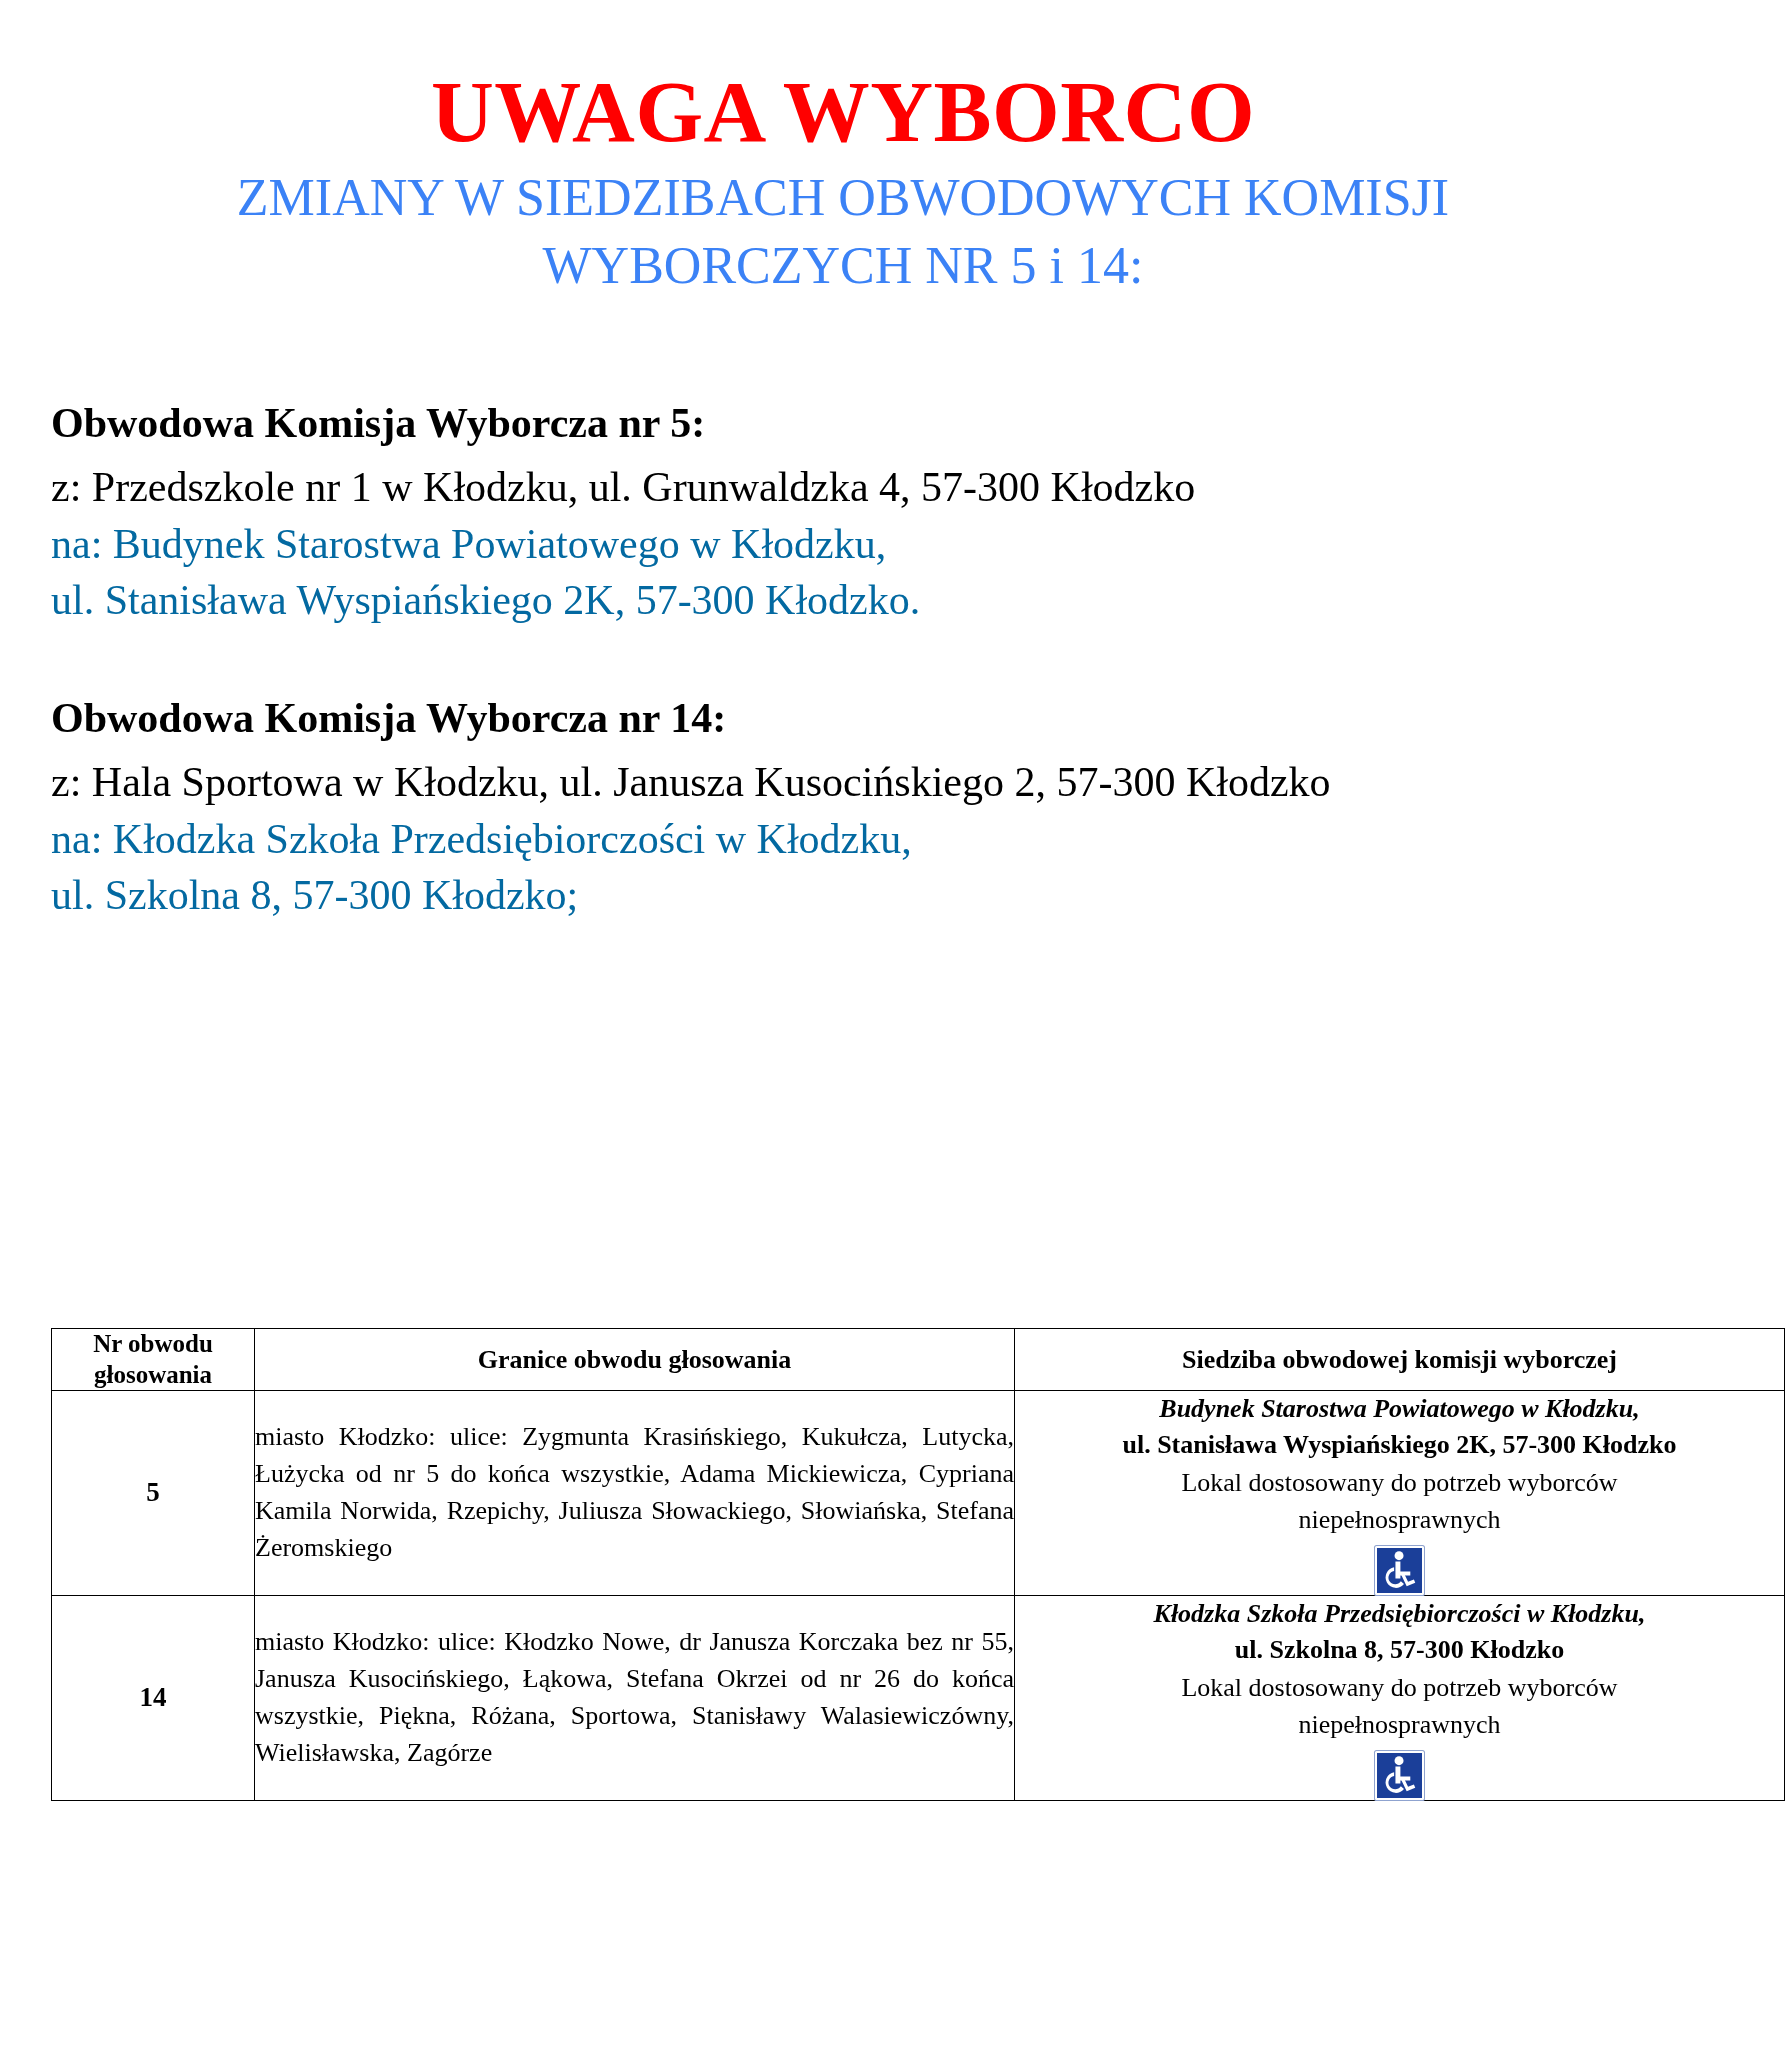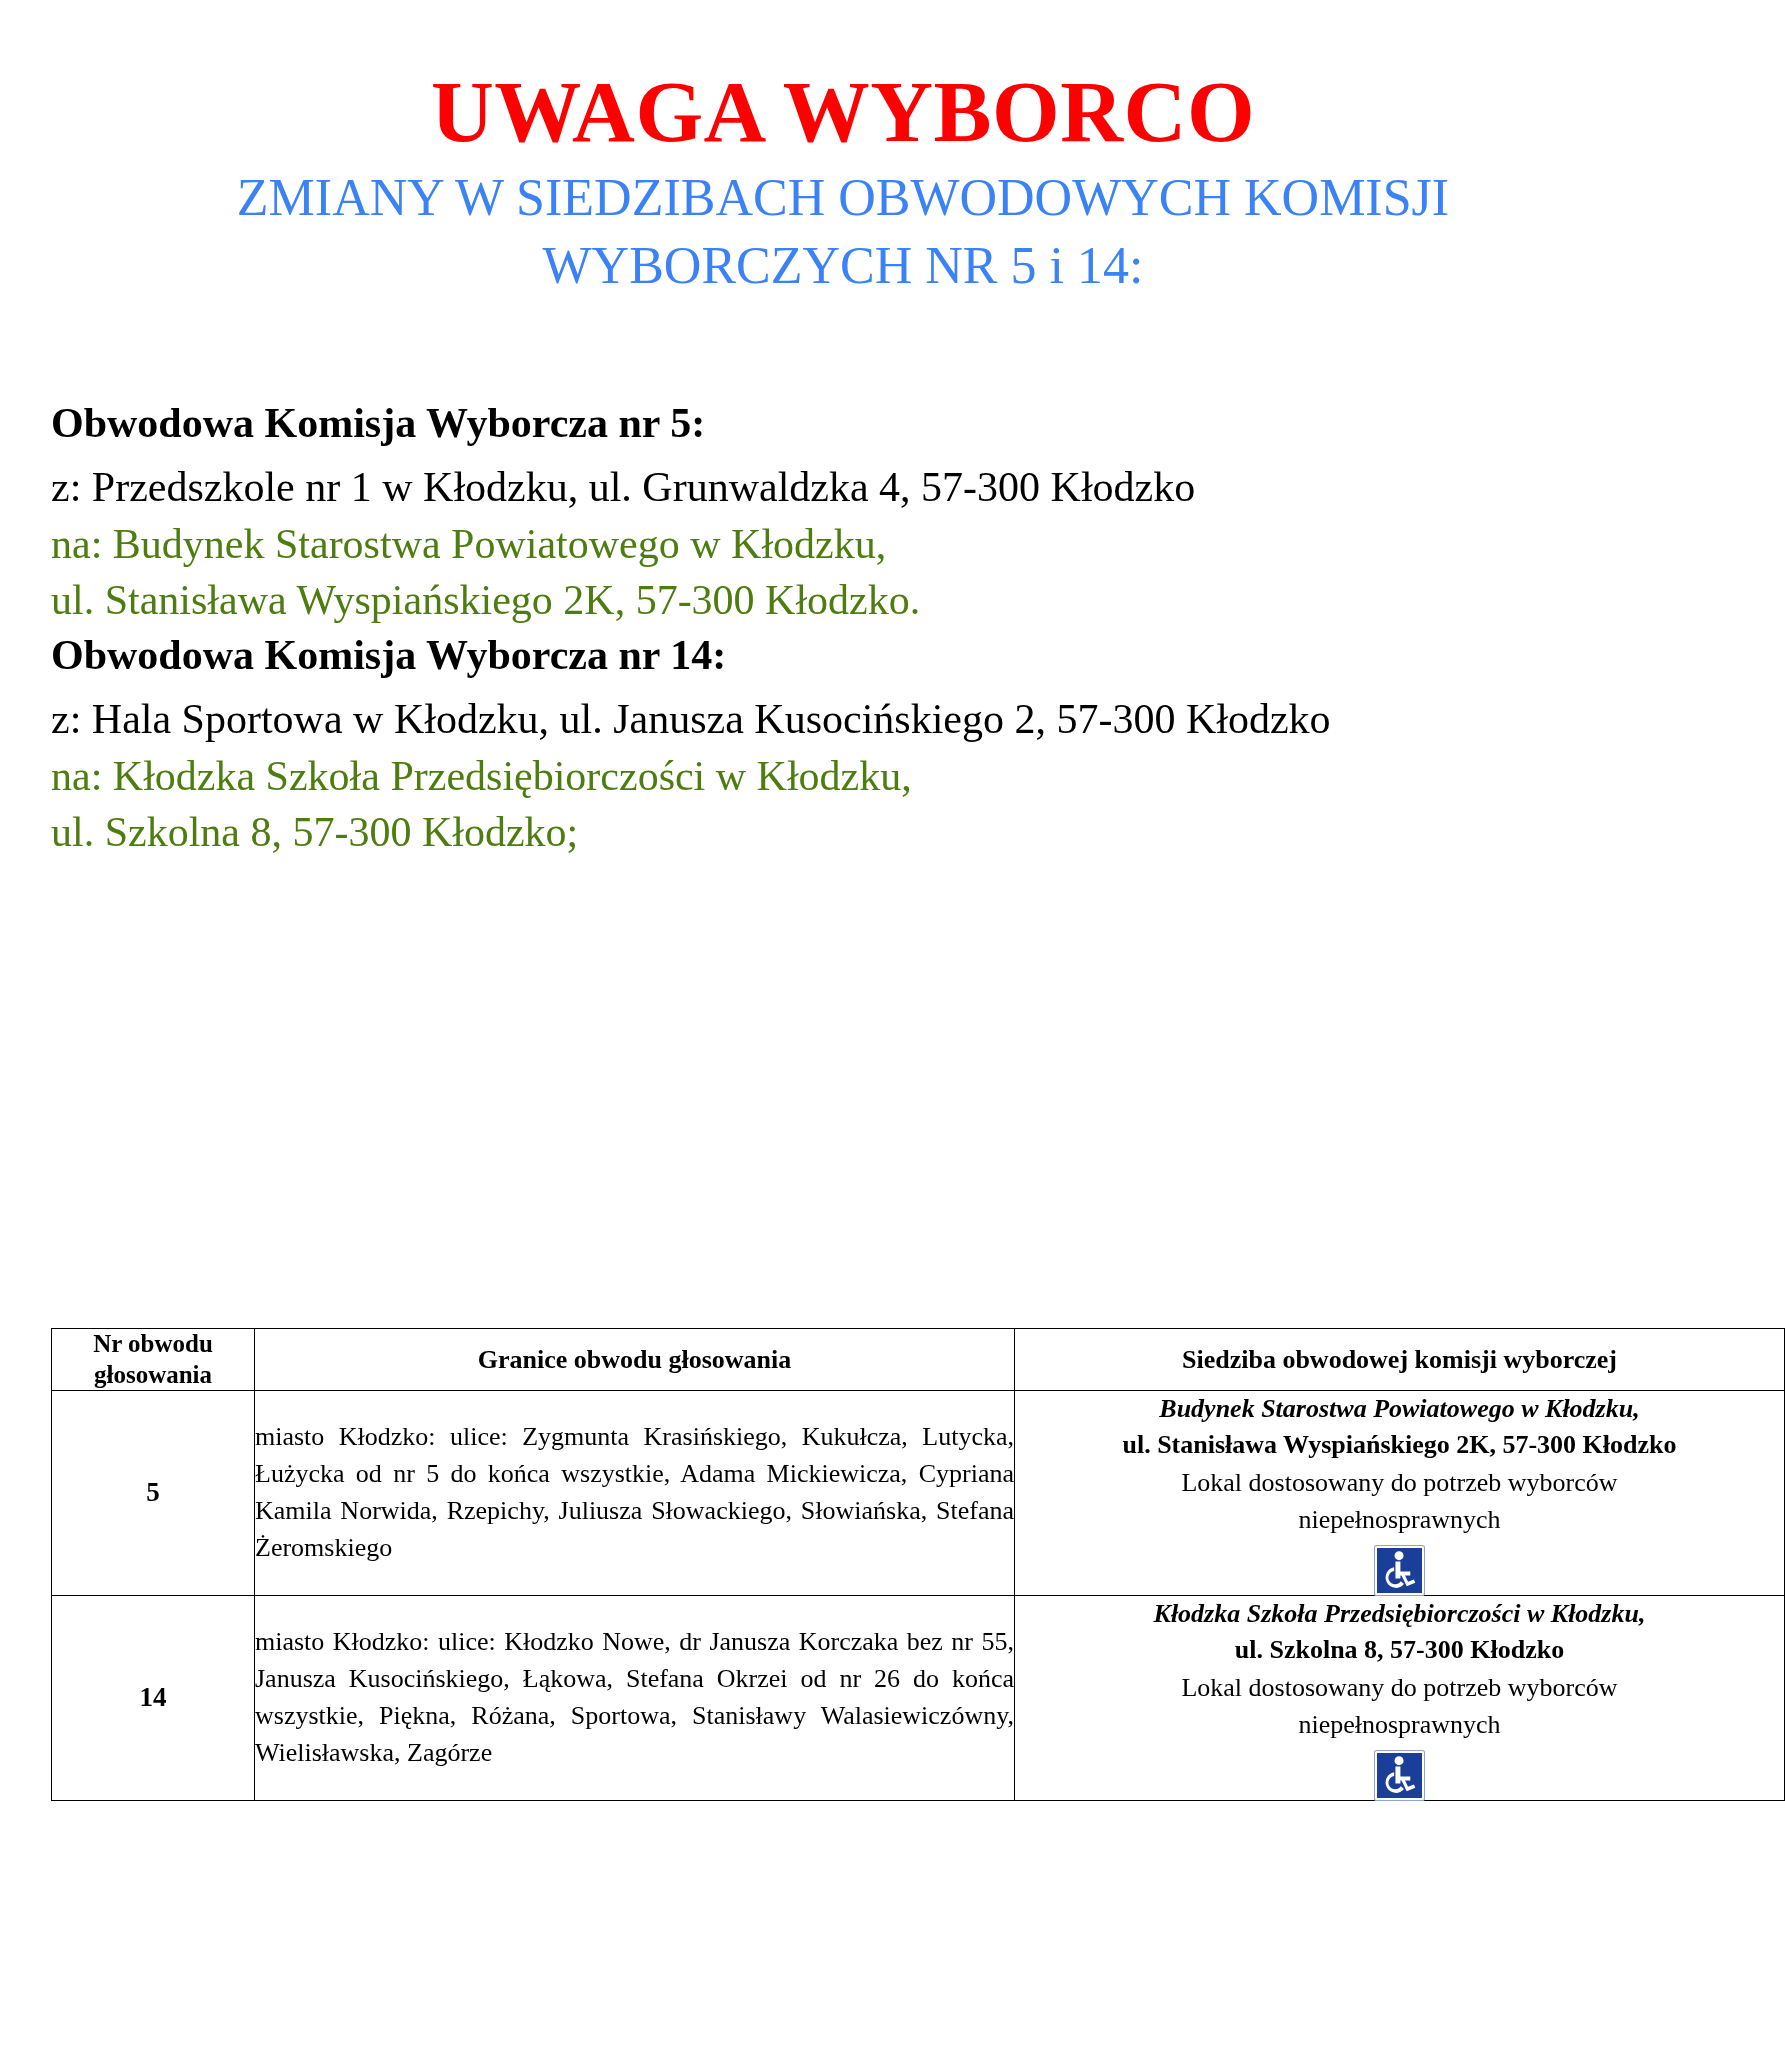--- a/index.html
+++ b/index.html
@@ -48,38 +48,39 @@
   }
   .sub-title .l2 { display: block; }
 
   
   .body-block {
     margin-top: 97px;
     padding-left: 51px;
     padding-right: 63px;
   }
   .commission {
+    margin-bottom: 63px;
   }
   .commission:last-child { margin-bottom: 0; }
 
   .c-head {
     font-size: 42px;
     font-weight: bold;
     color: #000000;
     line-height: 1.33;
     margin: 0 0 7.3px 0;
   }
   .c-line {
     font-size: 42px;
     line-height: 1.34;
     margin: 0;
     white-space: nowrap;
   }
   .c-from { color: #000000; }
-  .c-to   { color: #4d7c0f; }
+  .c-to   { color: #0369a1; }
 
   
   .table-wrap {
     position: absolute;
     left: 51px;
     top: 1328px;
     width: 1733px;
     border-radius: 30px;
   }
   table.obw {

